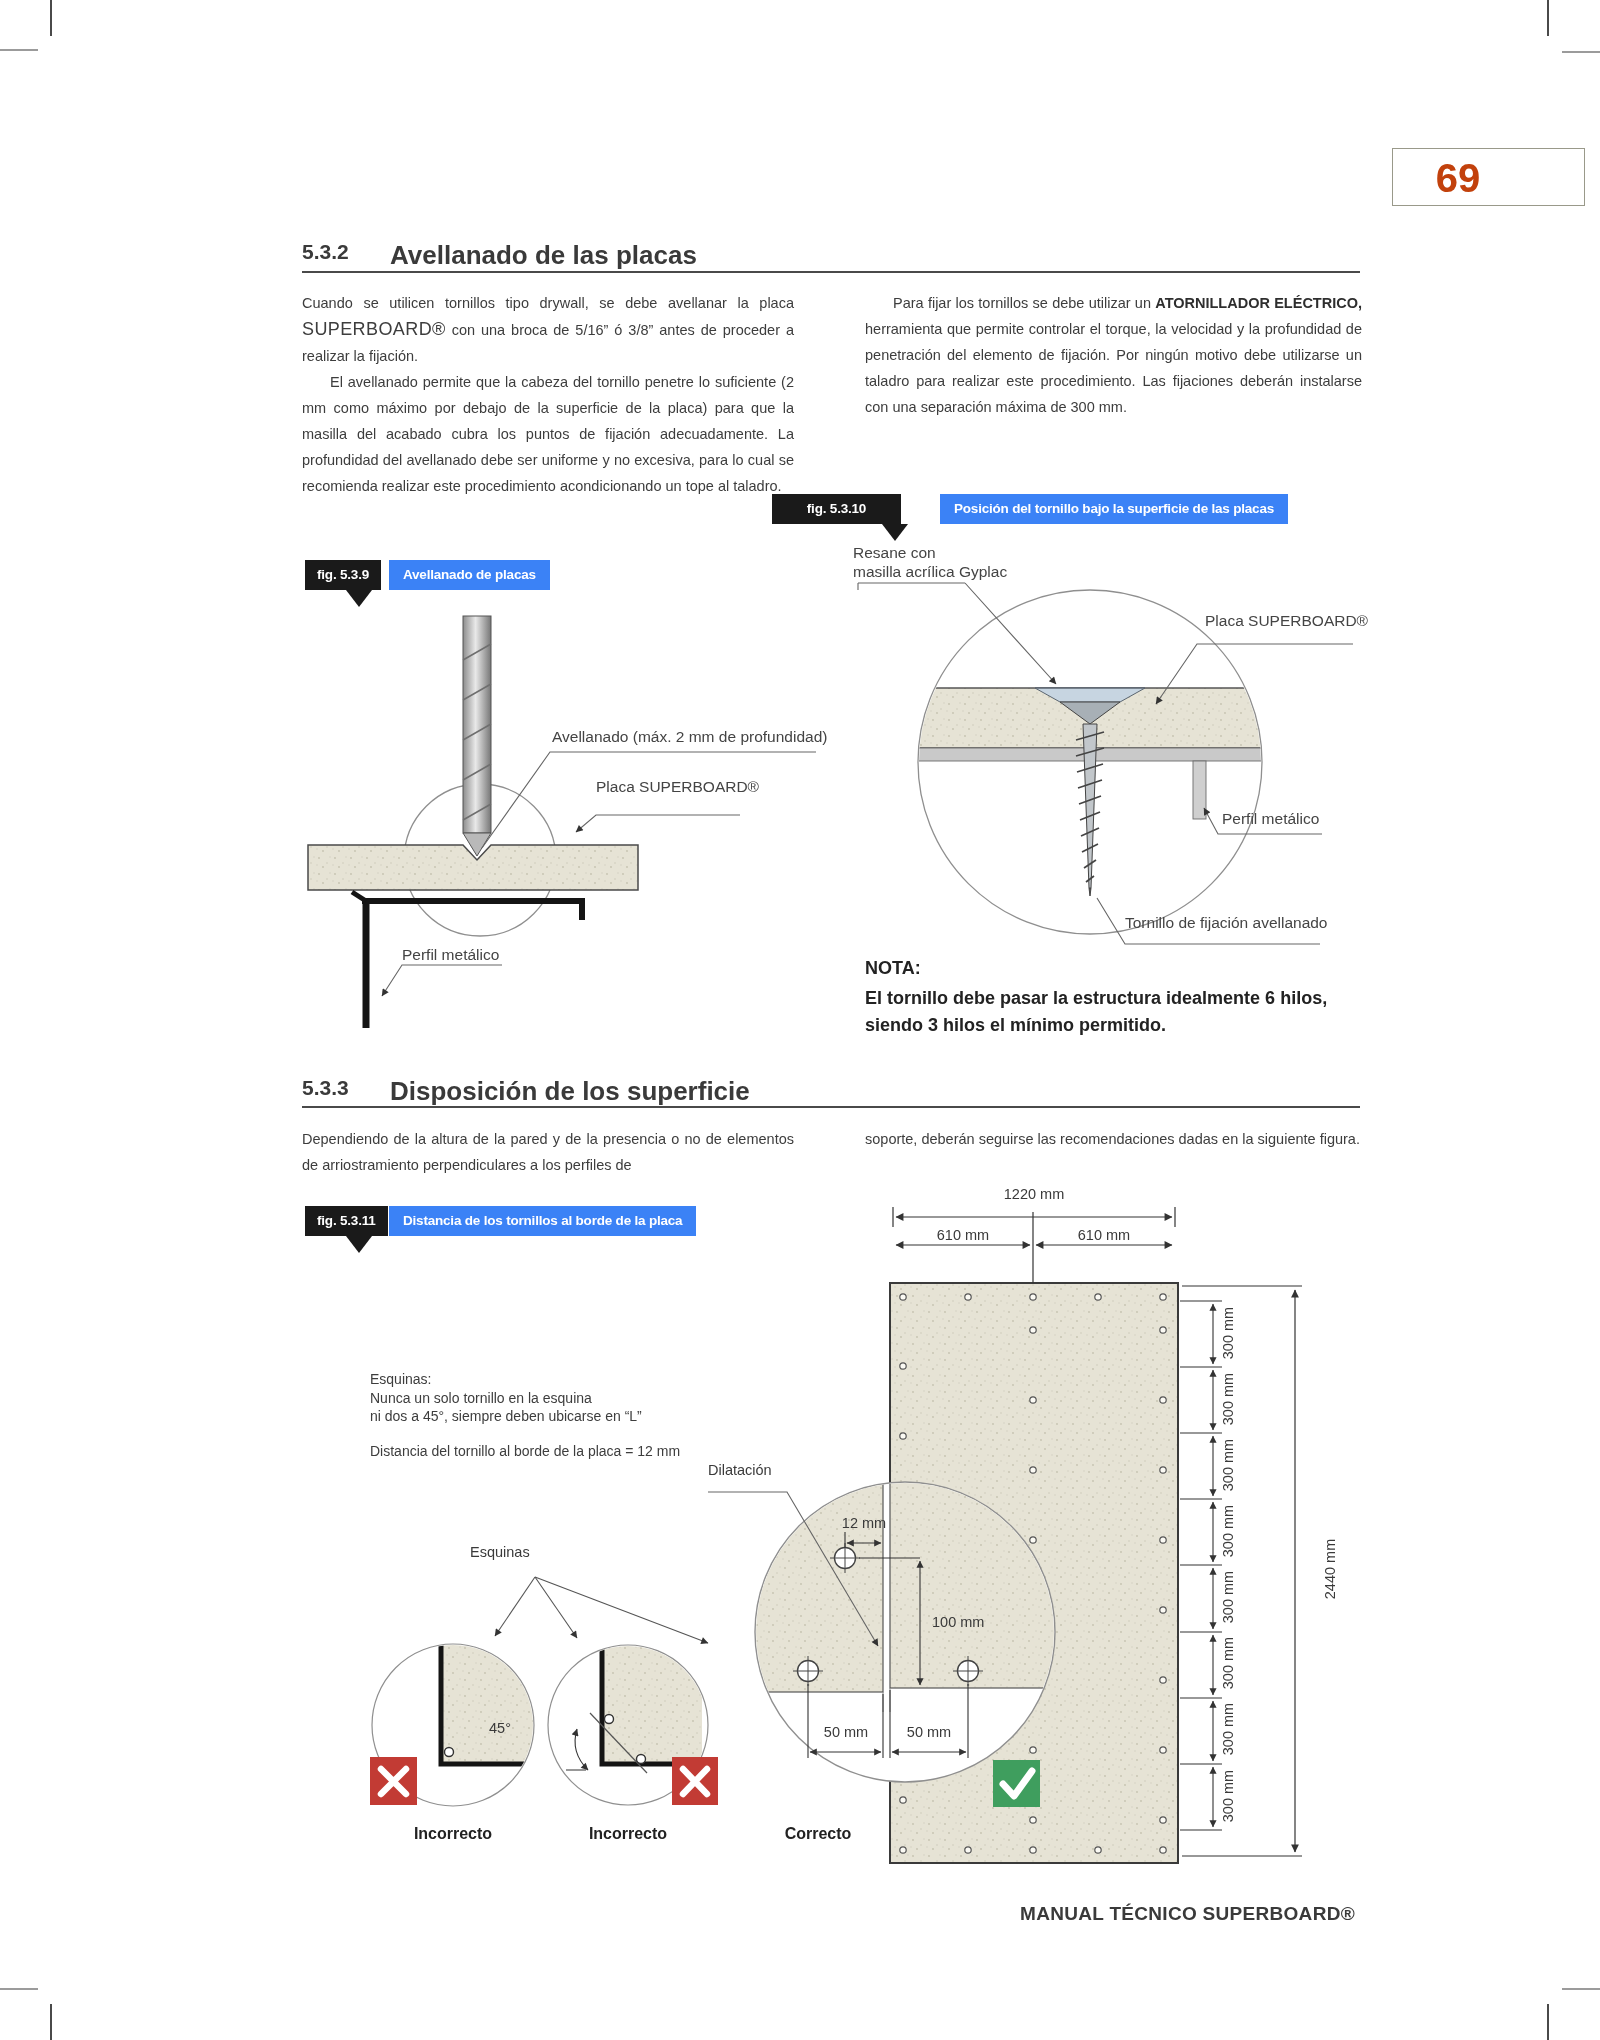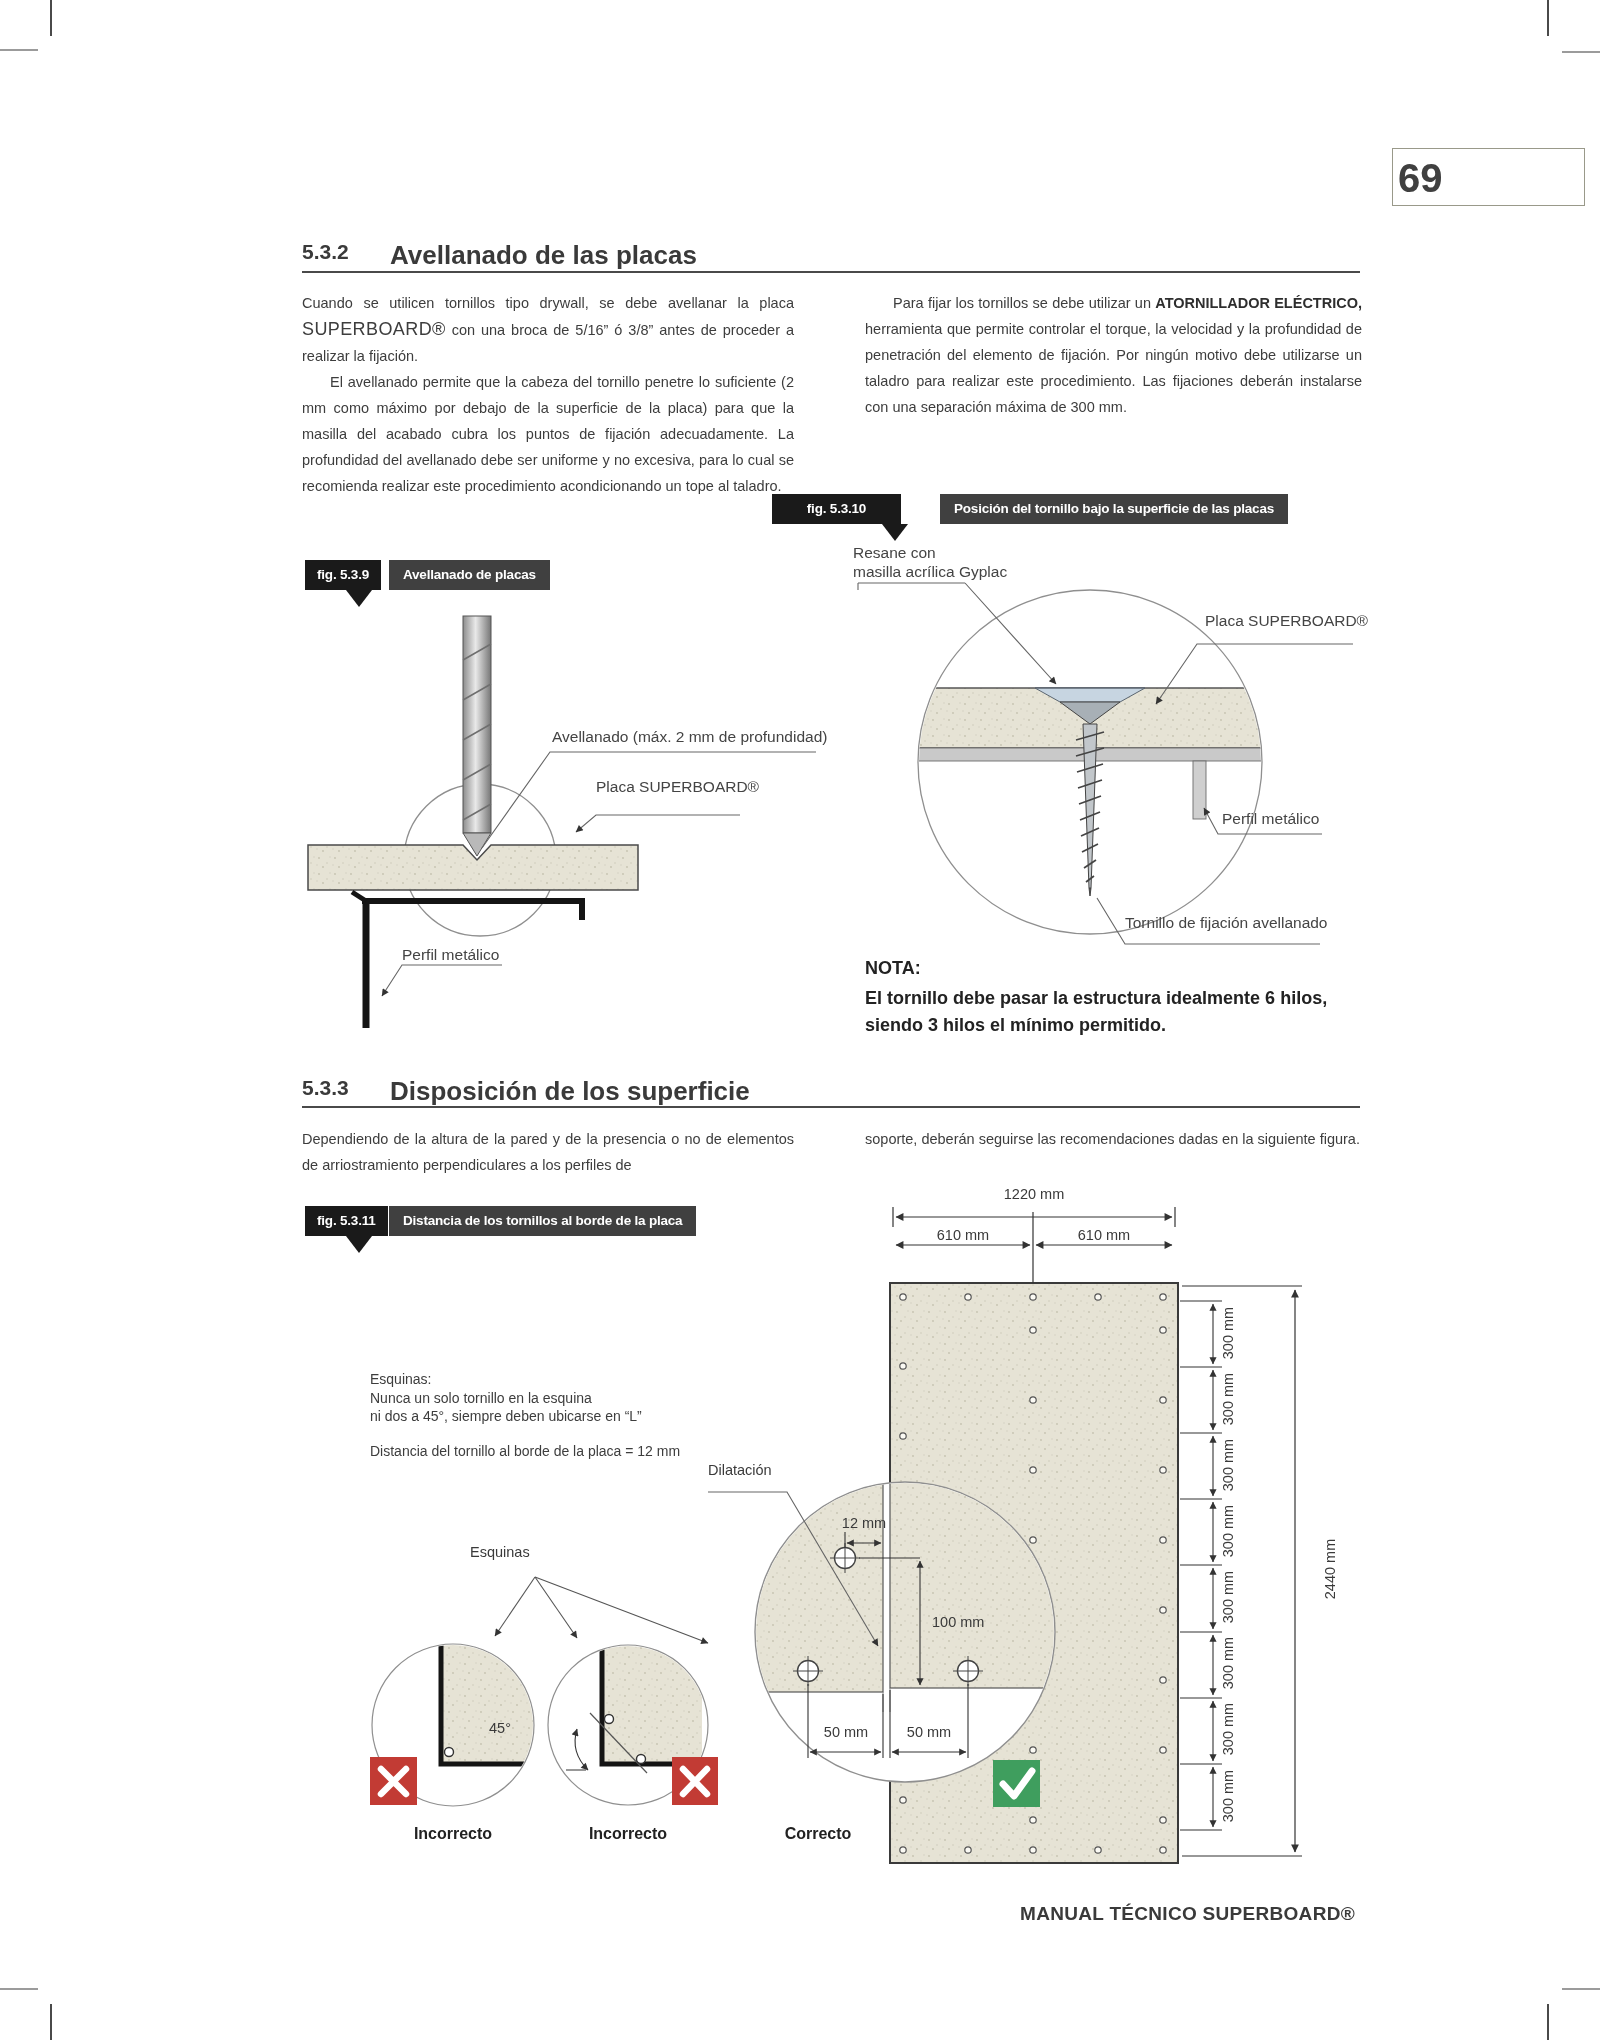--- a/index.html
+++ b/index.html
@@ -5,35 +5,35 @@
   html,body{margin:0;padding:0;background:#888;}
   .page{position:relative;width:1600px;height:2040px;background:#ffffff;
         font-family:"Liberation Sans","DejaVu Sans",sans-serif;color:#3d3d3d;overflow:hidden;}
   
   .cmv{position:absolute;width:2px;height:36px;background:#4a4a4a;}
   .cmh{position:absolute;width:38px;height:2px;background:#9b9b9b;}
   
   .pagenum-box{position:absolute;left:1392px;top:148px;width:193px;height:58px;
                border:1.5px solid #99998a;box-sizing:border-box;}
   .pagenum{position:absolute;left:1398px;top:150px;width:120px;height:56px;line-height:56px;
-           text-align:left;font-size:40px;font-weight:bold;color:#404040;}
+           text-align:center;font-size:40px;font-weight:bold;color:#c2410c;}
   
   .sec-num{position:absolute;font-size:21px;font-weight:bold;color:#3a3a3a;}
   .sec-title{position:absolute;font-size:26px;font-weight:bold;color:#3a3a3a;}
   .rule{position:absolute;height:2px;background:#4a4a4a;}
   
   .col{position:absolute;font-size:14.5px;line-height:26px;text-align:justify;color:#3d3d3d;}
   .col p{margin:0;}
   .col p.ind{text-indent:28px;}
   .brand{font-size:18px;letter-spacing:.4px;}
   b.strong{color:#2e2e2e;}
   
   .figtag{position:absolute;height:30px;line-height:30px;background:#1a1a1a;color:#fff;
           font-size:13.5px;font-weight:bold;padding:0 12px;letter-spacing:-.2px;}
-  .figtitle{position:absolute;height:30px;line-height:30px;background:#404040;color:#fff;
+  .figtitle{position:absolute;height:30px;line-height:30px;background:#3b82f6;color:#fff;
             font-size:13.5px;font-weight:bold;padding:0 14px;letter-spacing:-.2px;white-space:nowrap;}
   .tri{position:absolute;width:0;height:0;border-left:13px solid transparent;
        border-right:13px solid transparent;border-top:17px solid #1a1a1a;}
   
   .lbl{position:absolute;font-size:15.5px;color:#444;white-space:nowrap;}
   .lbl2{line-height:19px;}
   
   .nota-h{position:absolute;font-size:18px;font-weight:bold;color:#222;}
   .nota-b{position:absolute;font-size:18px;font-weight:bold;color:#222;line-height:27px;width:505px;}
   

